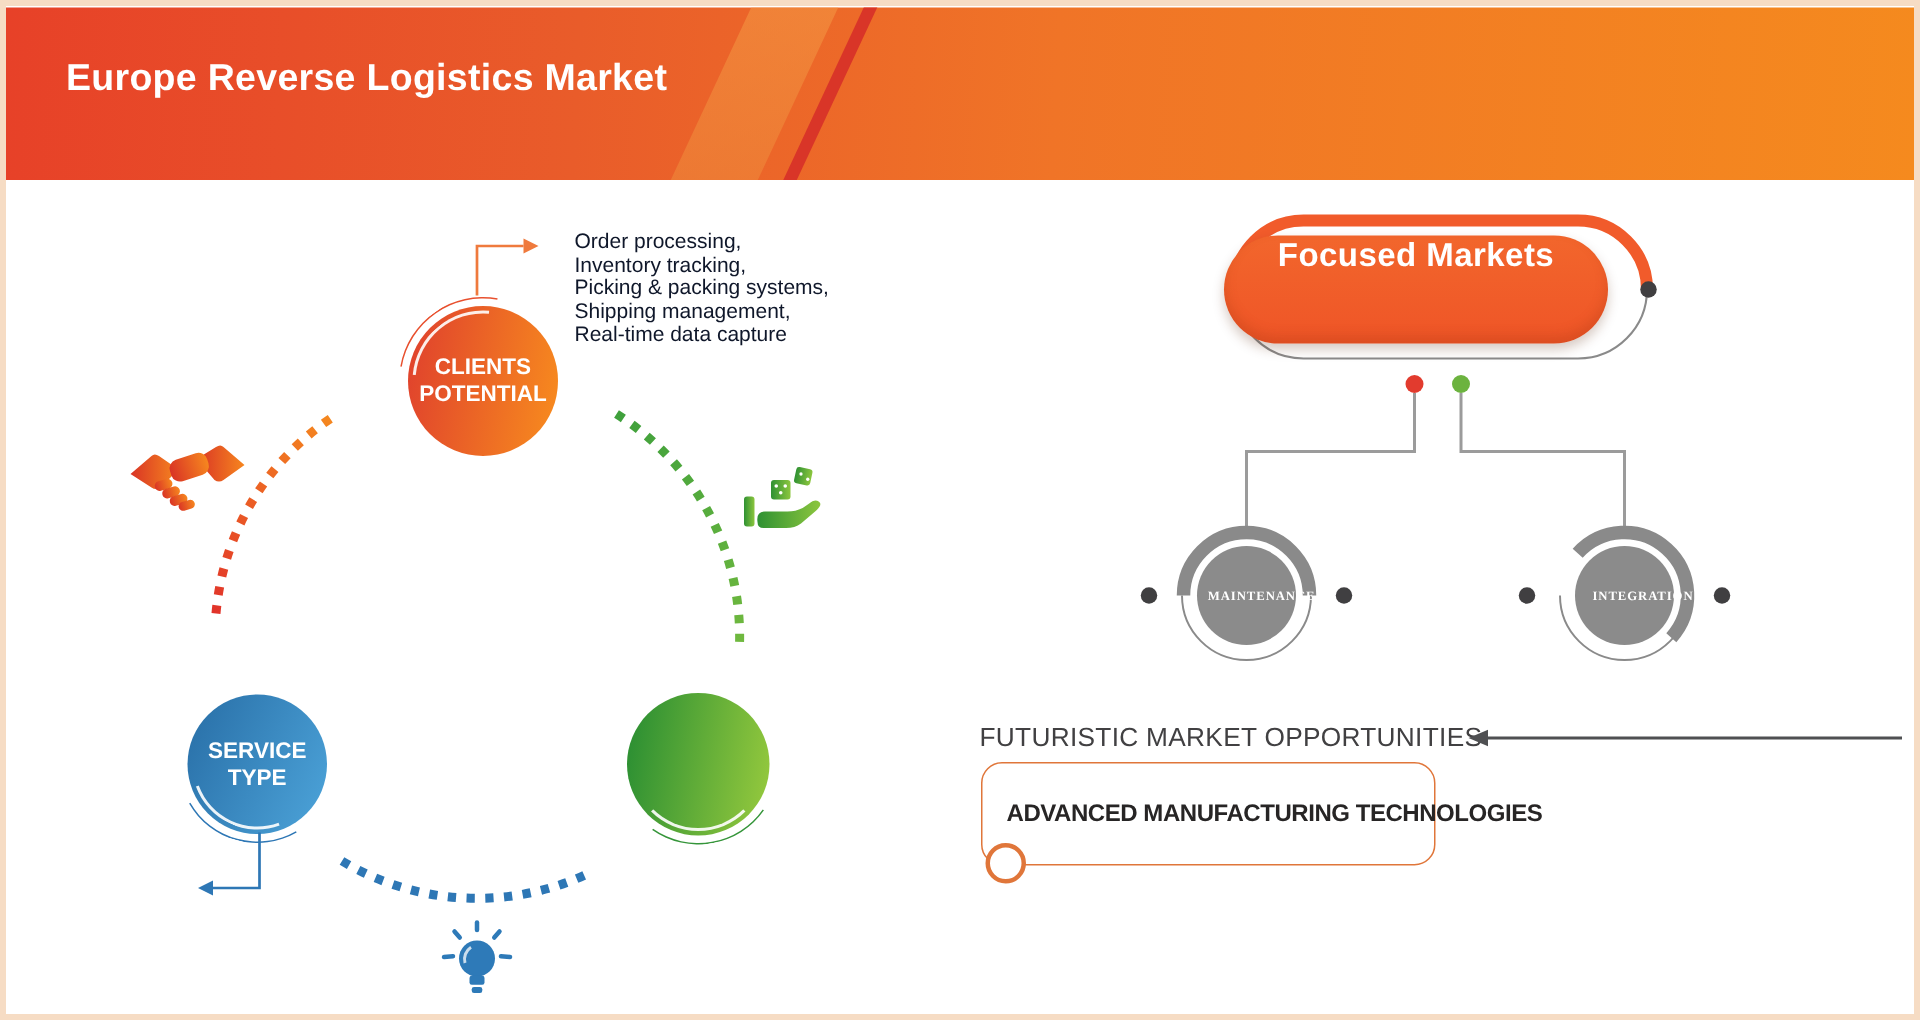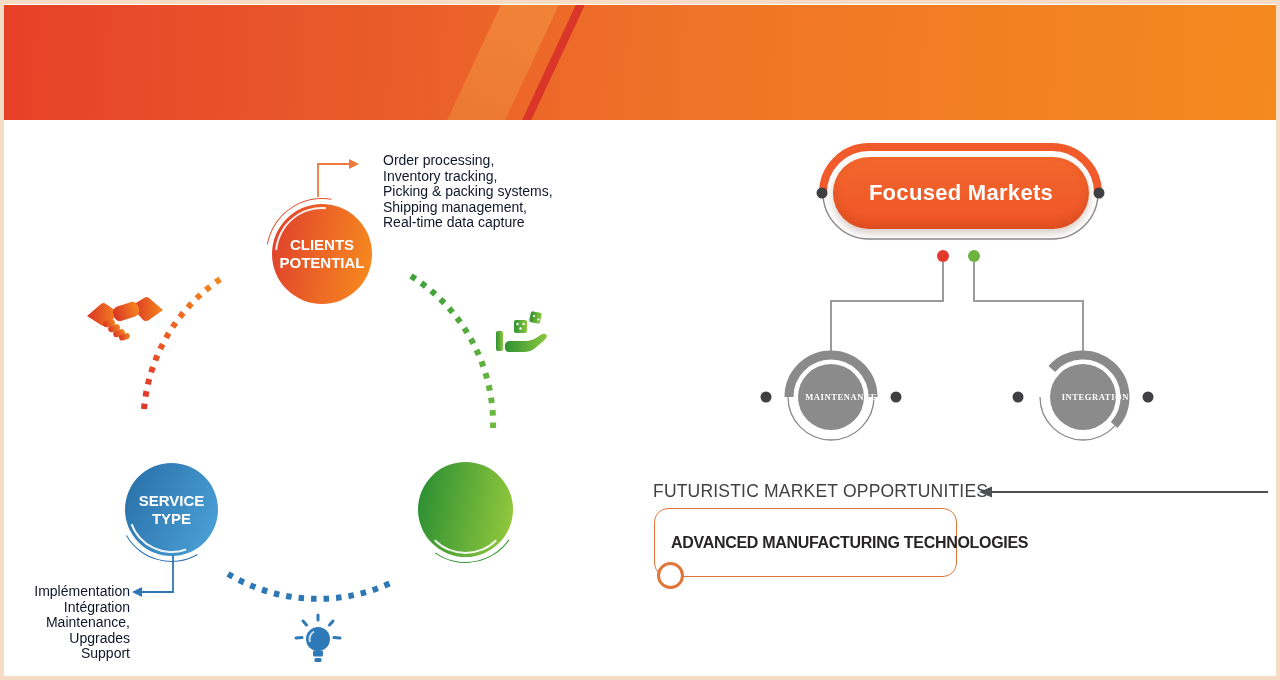--- a/index.html
+++ b/index.html
@@ -42,24 +42,24 @@
 
   .overlay{position:absolute;z-index:1;}
 
   
   .icon{position:absolute;}
   .i-handshake{left:86px;top:295px;width:78px;height:50px;}
   .i-handbox{left:496px;top:310px;width:52px;height:48px;}
   .i-bulb{left:293px;top:613px;width:50px;height:56px;}
 
   
-  .pill{position:absolute;left:833px;top:157px;width:256px;height:72px;border-radius:36px;
+  .pill{position:absolute;left:816px;top:157px;width:256px;height:72px;border-radius:36px;
         background:linear-gradient(180deg,#f2662c 0%,#ef5527 100%);
         box-shadow:0 4px 8px rgba(90,40,10,.25), inset 0 -5px 8px rgba(160,50,15,.25);
-        display:flex;align-items:center;justify-content:center;z-index:2;}
+        display:flex;align-items:flex-start;justify-content:center;z-index:2;}
   .pill-label{color:#fff;font-size:22px;font-weight:700;letter-spacing:.3px;}
   .node-label{position:absolute;width:92px;text-align:right;color:#fff;font-size:8.5px;
         font-weight:600;letter-spacing:.6px;z-index:2;font-family:Liberation Serif, serif;}
   .nl-maint{left:785px;top:392px;}
   .nl-integ{left:1037px;top:392px;}
 
   
   .opp-heading{position:absolute;left:653px;top:481px;color:#414042;font-size:17.5px;
         font-weight:500;letter-spacing:.2px;}
   .opp-box{position:absolute;top:508px;height:69px;border:1.6px solid #e0763a;border-radius:14px;
@@ -71,20 +71,21 @@
         border:3.6px solid #e0763a;border-radius:50%;background:#fff;}
 </style>
 </head>
 <body>
 
 <div class="canvas">
 
   <div class="header">
     <div class="header-stripe-light"></div>
     <div class="header-stripe-red"></div>
+    <div class="header-title">Europe Reverse Logistics Market</div>
   </div>
 
   <svg class="overlay" style="left:0;top:130px" width="640" height="550" viewBox="0 130 640 550">
     <defs>
       <linearGradient id="gradOR" gradientUnits="userSpaceOnUse" x1="144" y1="409" x2="225" y2="276">
         <stop offset="0" stop-color="#e1332a"></stop>
           <stop offset="1" stop-color="#f58a1f"></stop>
       </linearGradient>
       <linearGradient id="gradGR" gradientUnits="userSpaceOnUse" x1="411" y1="276" x2="493" y2="430">
         <stop offset="0" stop-color="#3fa03c"></stop>
@@ -112,27 +113,20 @@
   <div class="circle c-green"></div>
 
   <div class="hint-list list-clients">
     <div>Order processing,</div>
     <div>Inventory tracking,</div>
     <div>Picking &amp; packing systems,</div>
     <div>Shipping management,</div>
     <div>Real-time data capture</div>
   </div>
 
-  <div class="hint-list list-service">
-    <div>Implémentation</div>
-    <div>Intégration</div>
-    <div>Maintenance,</div>
-    <div>Upgrades</div>
-    <div>Support</div>
-  </div>
 
   <svg class="icon i-handshake" viewBox="0 0 78 50">
     <defs>
       <linearGradient id="gHand" x1="0" y1="0" x2="1" y2="0">
         <stop offset="0" stop-color="#d93425"></stop>
           <stop offset="1" stop-color="#f6861f"></stop>
       </linearGradient>
     </defs>
     <g fill="url(#gHand)">
       <path d="M1 21 L15 9 Q17 7 20 9 L33 18 L21 30 Q18 32 15 30 Z"></path>

